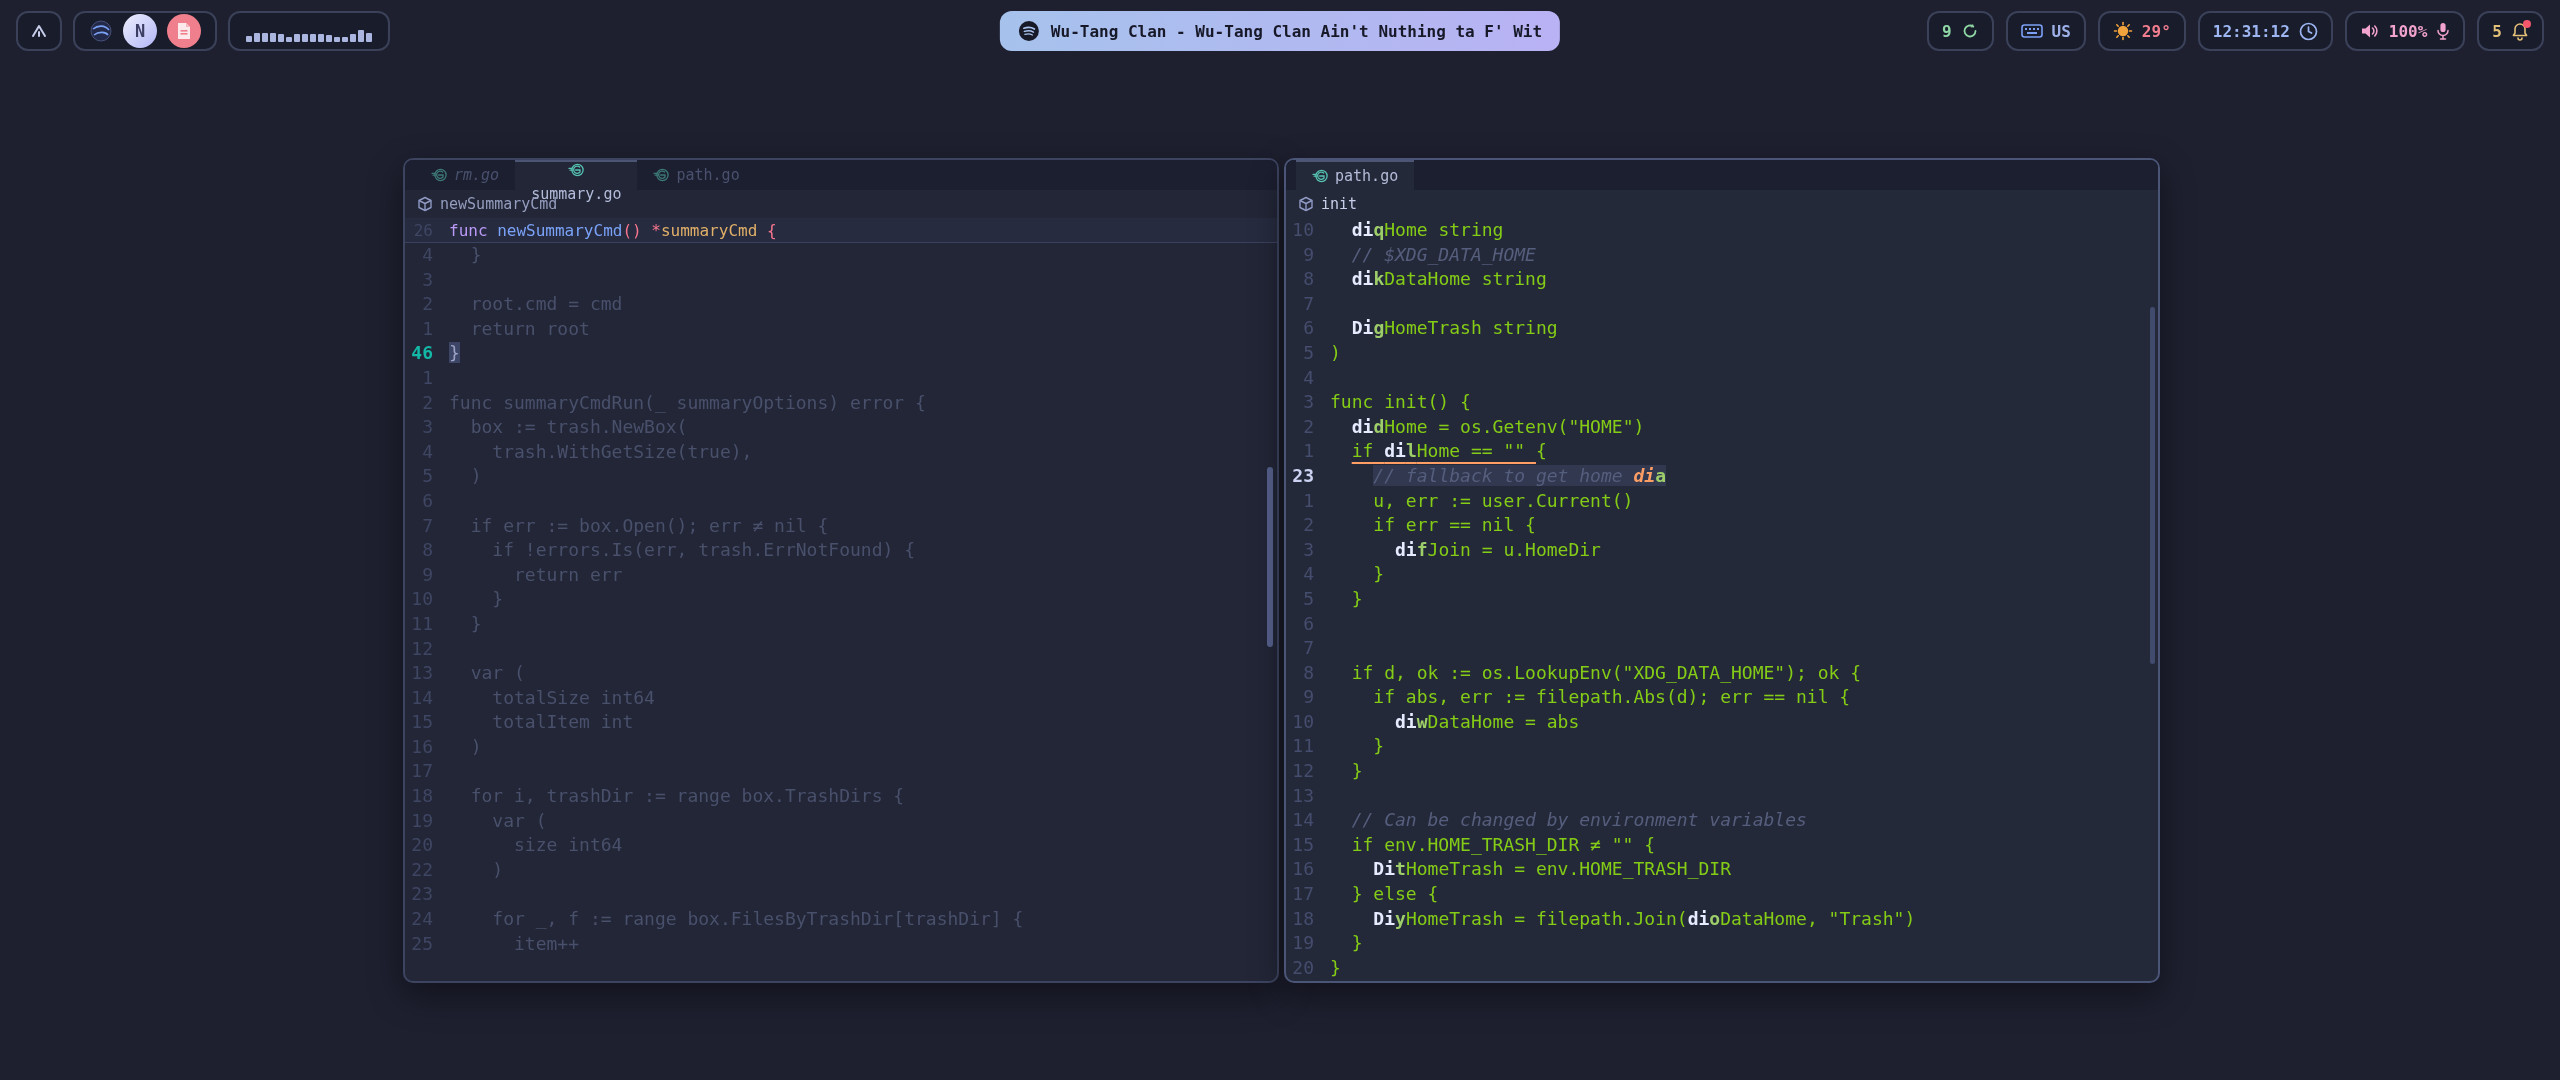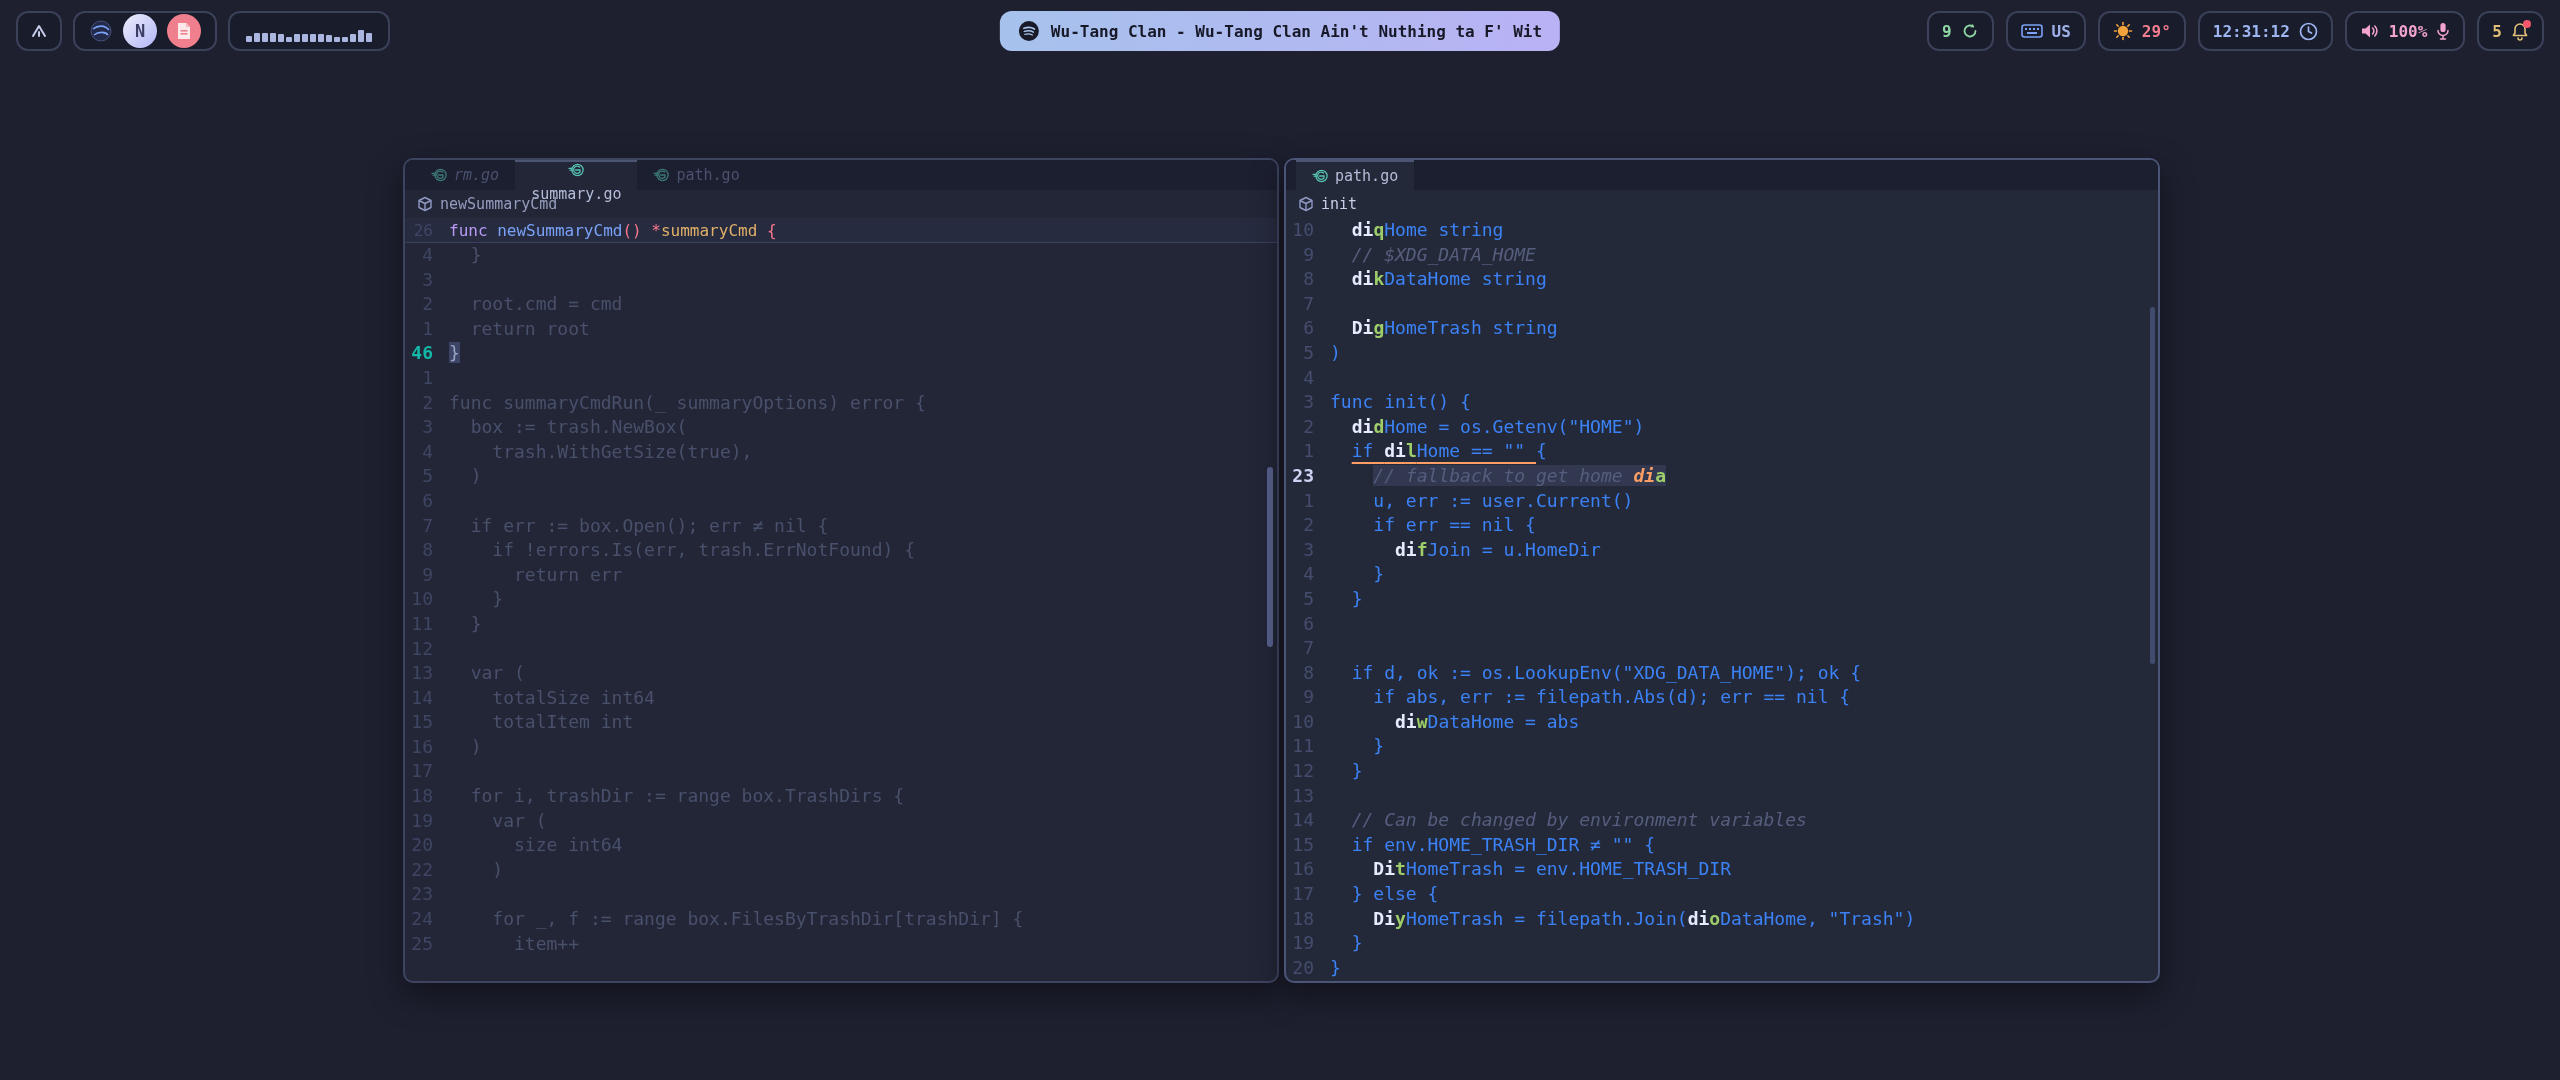--- a/index.html
+++ b/index.html
@@ -61,21 +61,21 @@
   .gut { width:44px; text-align:right; padding-right:16px; flex:0 0 44px; }
   .pane-left .gut { color:#3f4663; }
   .pane-right .gut { color:#454d6e; }
   .row.current .gut { font-weight:bold; }
   .pane-left .row.current .gut { color:#14b8a6; }
   .pane-right .row.current .gut { color:#ccd3f2; }
   .txt { white-space:pre; }
   .ctxrow { background:#262b3f; border-bottom:1px solid #3a4160; height:25px; line-height:25px; }
   
   .pane-left  .tk-dim { color:#49506b; }
-  .pane-right .tk-dim { color:#3b82f6;margin-top:42px; }
+  .pane-right .tk-dim { color:#84cc16;margin-top:42px; }
   .pane-right .tk-cmt { color:#565e7d; font-style:italic; }
   .tk-kw { color:#bb9af7; } .tk-fn { color:#7aa2f7; } .tk-pn { color:#f7768e; }
   .tk-ty { color:#e0af68; } .tk-base { color:#a9b1d6; }
   .tk-m { color:#e6ebff; font-weight:bold; }
   .tk-lb { color:#9ece6a; font-weight:bold; }
   .tk-cm { color:#ff9e64; font-weight:bold; font-style:italic; }
   .tk-sel { background:#313850; }
   .tk-ul { text-decoration:underline; text-decoration-color:#ff9e64; text-decoration-thickness:2px; text-underline-offset:5px; }
   .tk-cursor { background:#3d4567; color:#9aa3c4; }
   .scrollbar { position:absolute; border-radius:3px; }

